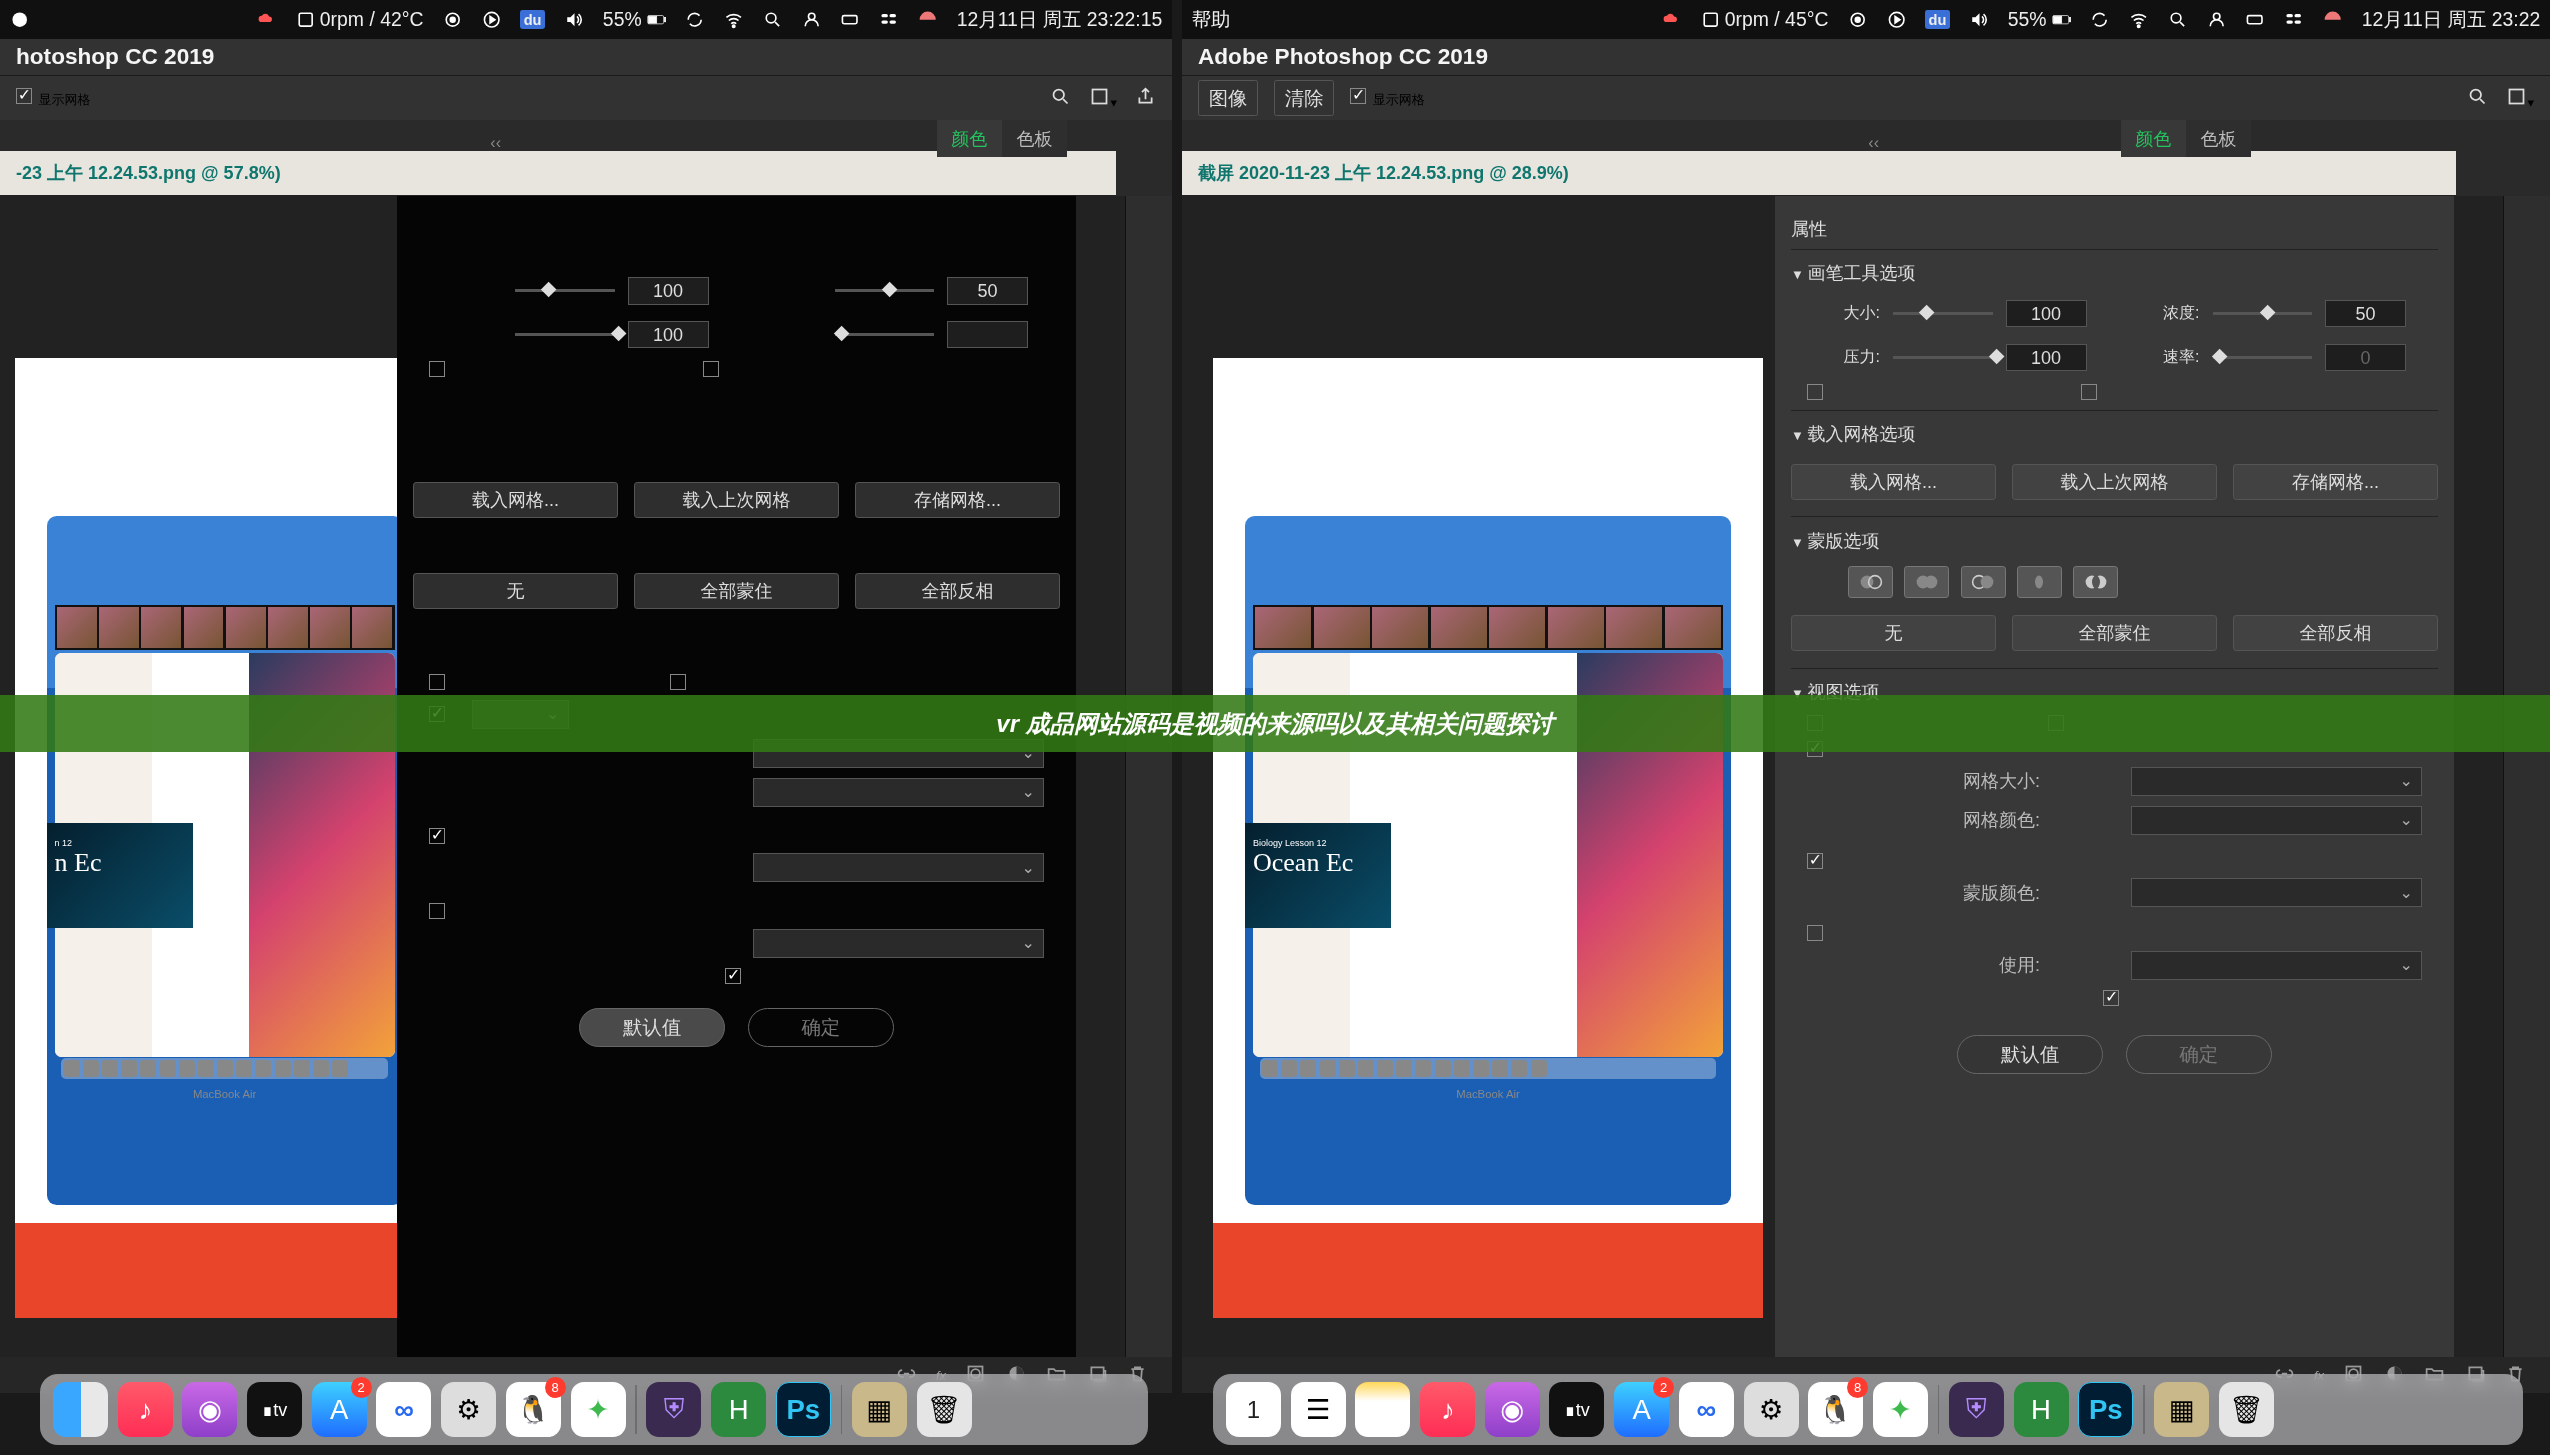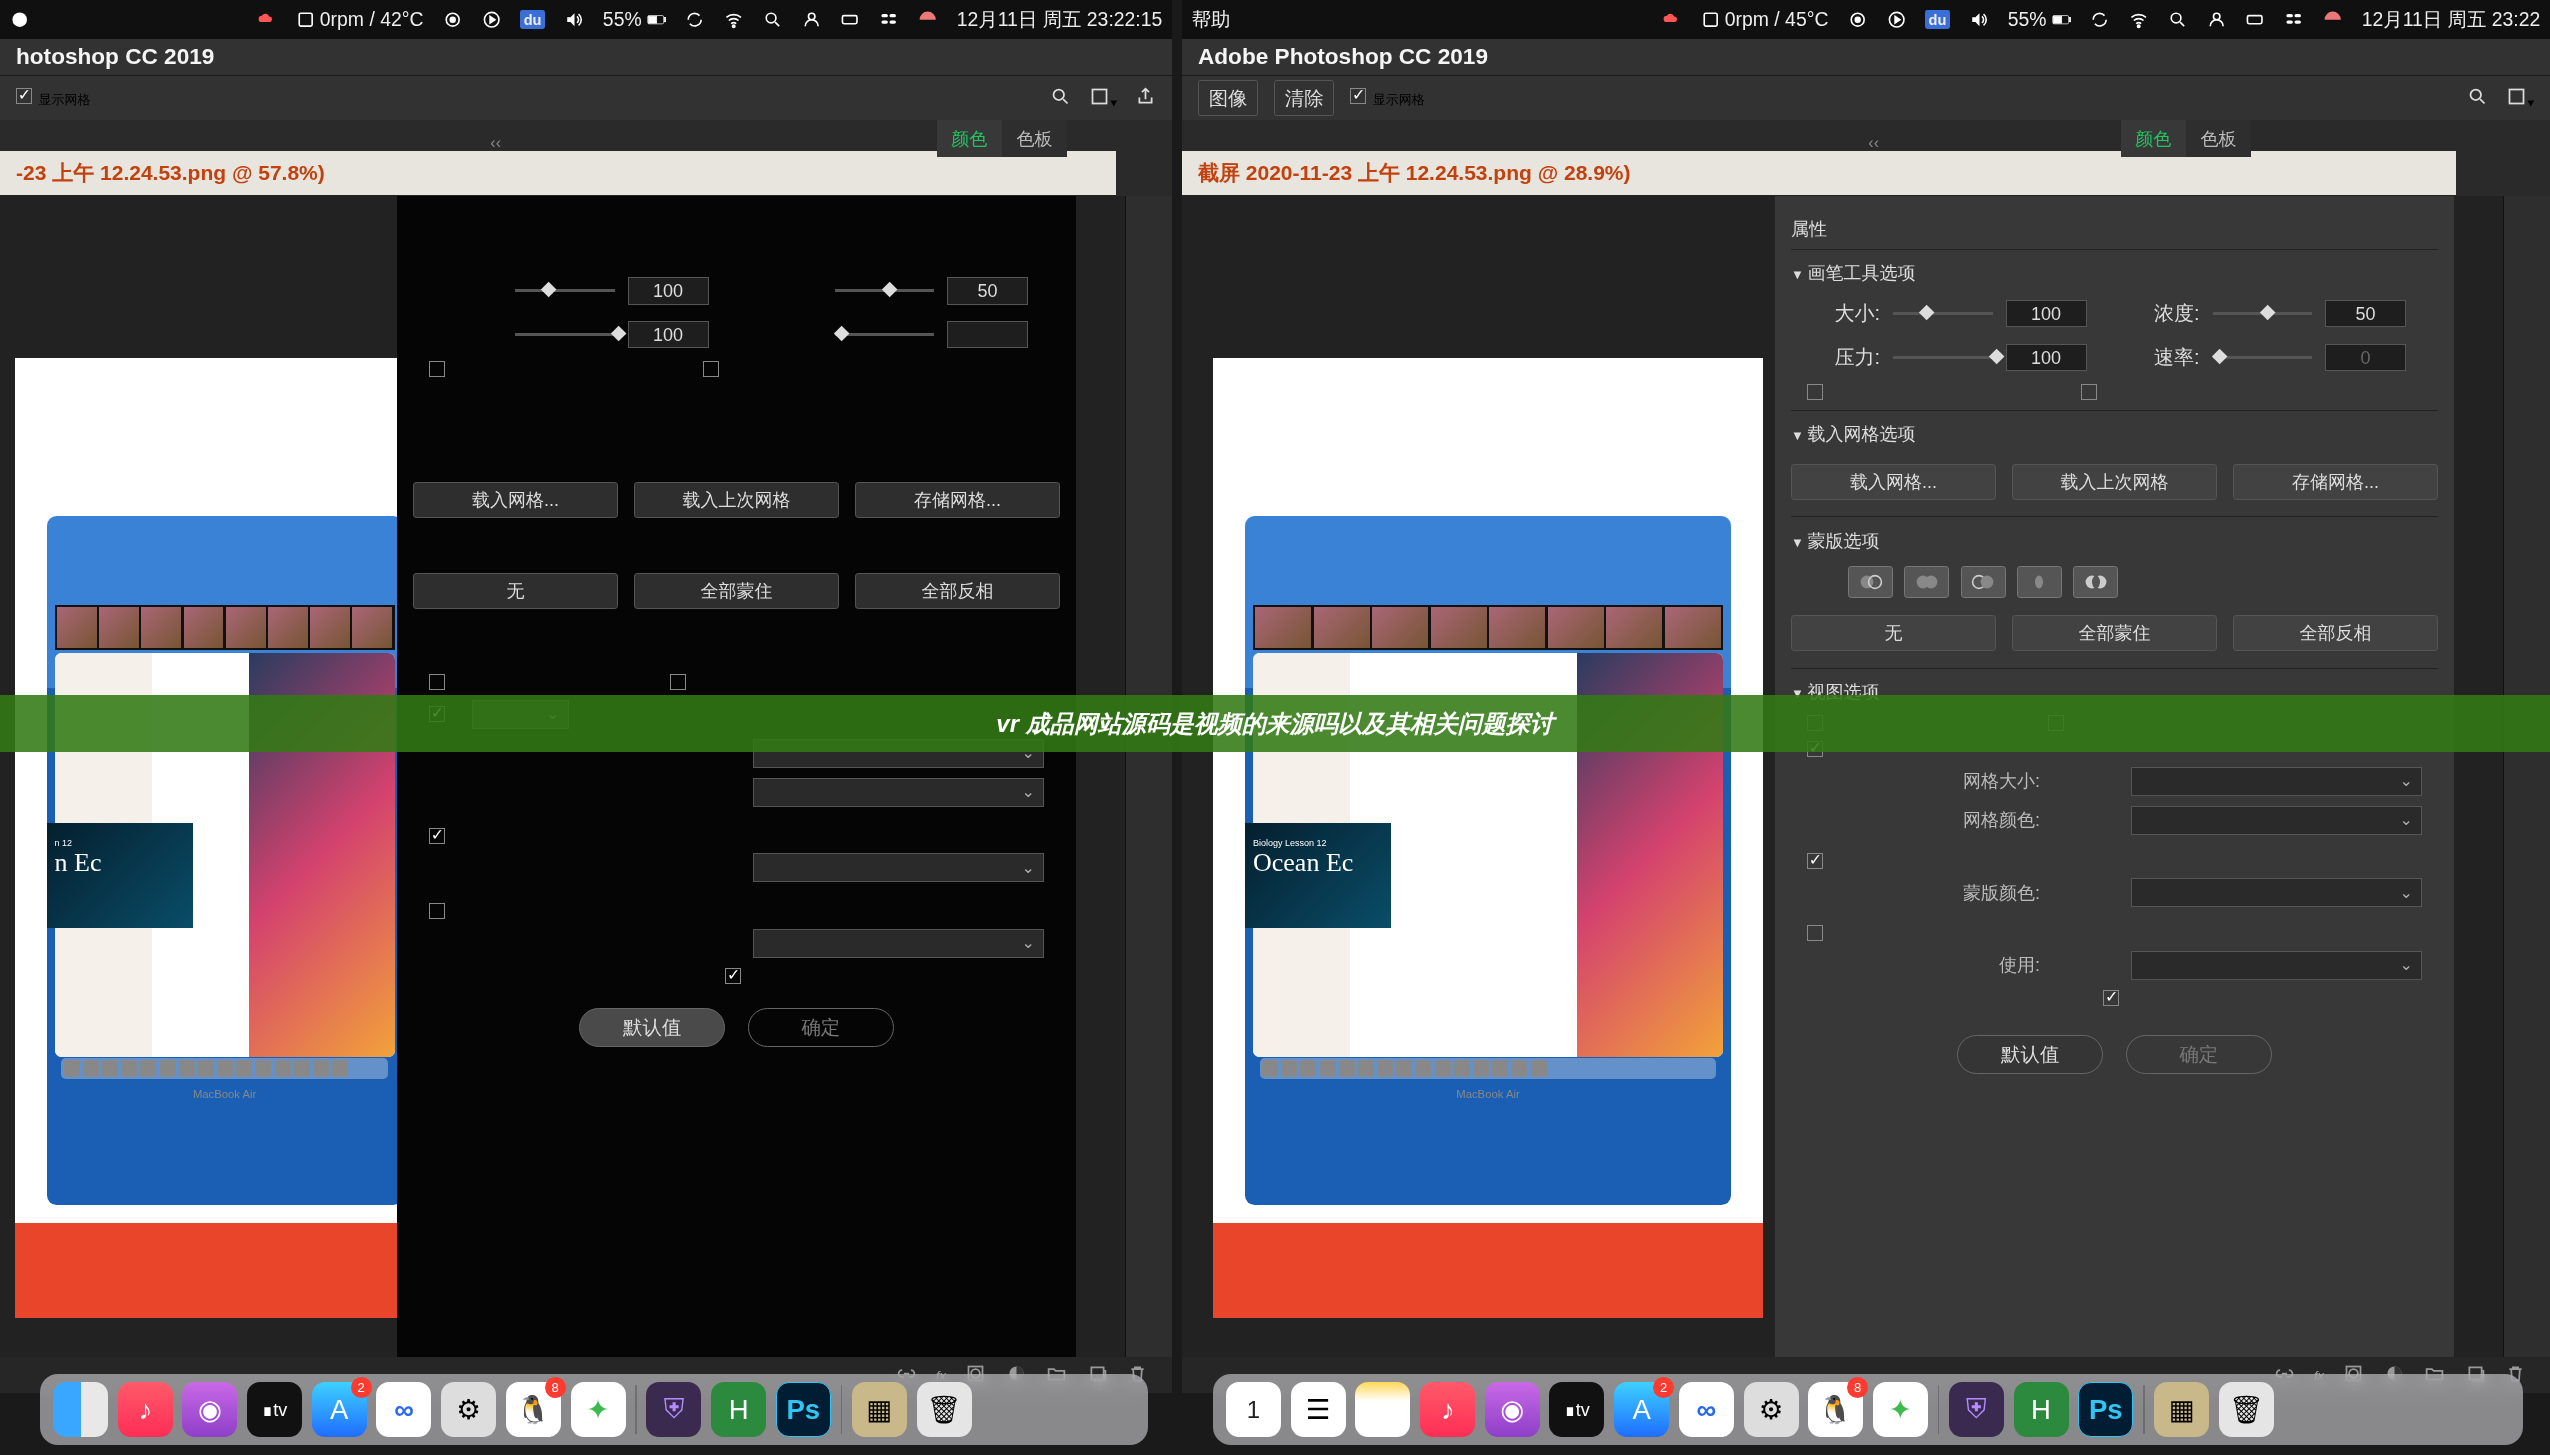--- a/index.html
+++ b/index.html
@@ -13,21 +13,21 @@
 .menubar .mi{display:inline-flex;align-items:center;gap:4.9px;}
 .mi svg{width:19.4px;height:19.4px;}
 .appbar{height:36px;background:#323232;display:flex;align-items:center;padding:0 16px;}
 .appbar .title{color:#f5f5f5;font-size:22.6px;font-weight:700;}
 .toolbar{height:45px;background:#323232;display:flex;align-items:center;padding:0 16px;gap:16px;border-top:0.8px solid #1a1a1a;}
 .tbtn{padding:3.2px 9.7px;color:#ddd;font-size:19.4px;}
 .chk{width:16px;height:16px;border:0.8px solid #888;display:inline-block;margin-right:6.5px;position:relative;}
 .chk.on::after{content:"✓";position:absolute;top:-4px;left:0.8px;color:#fff;font-size:16px;}
 .tright{margin-left:auto;display:flex;gap:18px;align-items:center;}
 .doctab{height:45px;background:#e8e5df;display:flex;align-items:center;padding:0 16px;border-bottom:0.8px solid #222;}
-.doctab span{color:#c2410c;font-size:21px;font-weight:600;}
+.doctab span{color:#0f766e;font-size:18px;font-weight:600;}
 .work{position:relative;height:1197px;display:flex;}
 .canvasarea{flex:1;background:#222;position:relative;}
 .canvas{position:absolute;left:14.6px;top:162px;width:526px;height:960px;background:#fff;}
 .right .canvas{width:526px;}
 .mbair{position:absolute;left:32px;top:158px;right:32px;bottom:113px;background:linear-gradient(to bottom,#3a82d6 0%,#3a82d6 25%,#1a5fb4 25%,#1a5fb4 100%);border-radius:9.7px;}
 .macwin{position:absolute;left:8px;top:137px;right:8px;height:404px;background:#f0f0ef;border-radius:6.5px;overflow:hidden;display:flex;}
 .macwin .side{width:97px;background:#f5f1ea;}
 .macwin .mid{flex:1;background:#fff;}
 .macwin .rt{width:146px;background:#223;background:linear-gradient(135deg,#2a3b5f,#d4426e,#f2a23a);}
 .facestrip{position:absolute;left:8px;top:89px;right:8px;height:45px;background:#111;display:flex;gap:2.4px;padding:2.4px;}
@@ -41,21 +41,21 @@
 .redband{position:absolute;left:0;right:0;bottom:0;height:95px;background:#e8452a;}
 .sidepanel{width:47px;background:#2e2e2e;border-left:0.8px solid #111;}
 .darkpanel{position:absolute;right:49px;top:0;width:679px;height:1197px;background:#050505;padding:24px 16px;color:#ccc;}
 .graypanel{position:absolute;right:49px;top:0;width:679px;height:1197px;background:#383838;padding:13px 16px;color:#ccc;}
 .panelhead{font-size:18px;color:#ddd;padding:8px 0;}
 .sect{padding:4.9px 0;border-top:0.8px solid #222;}
 .sect .sh{font-size:18px;color:#ddd;padding:6.5px 0;}
 .sect .sh::before{content:"▼ ";font-size:13px;}
 .sect.closed .sh::before{content:"▶ ";}
 .sliderrow{display:flex;align-items:center;gap:13px;padding:3.2px 16px;}
-.sliderrow .lbl{width:57px;font-size:20px;color:#ddd;text-align:right;}
+.sliderrow .lbl{width:57px;font-size:16px;color:#ddd;text-align:right;}
 .sliderrow .track{flex:1;height:3.2px;background:#555;position:relative;}
 .sliderrow .thumb{position:absolute;top:-4.9px;width:11.3px;height:11.3px;background:#ddd;transform:rotate(45deg);}
 .sliderrow .val{width:81px;height:27.5px;background:#1e1e1e;border:0.8px solid #555;color:#ddd;text-align:center;line-height:27.5px;font-size:18px;}
 .slidertwo{display:flex;gap:24px;padding:4.9px 16px;}
 .slidertwo>div{flex:1;}
 .btnrow{display:flex;gap:16px;padding:11.3px 0;}
 .pbtn{flex:1;height:36px;background:#2e2e2e;border:0.8px solid #555;color:#ddd;font-size:18px;display:flex;align-items:center;justify-content:center;border-radius:3.2px;}
 .graypanel .pbtn{background:#424242;}
 .iconrow{display:flex;gap:11.3px;padding:6.5px 57px;}
 .iconrow .ic{width:45px;height:32px;background:#555;border:0.8px solid #777;border-radius:3.2px;display:flex;align-items:center;justify-content:center;}

